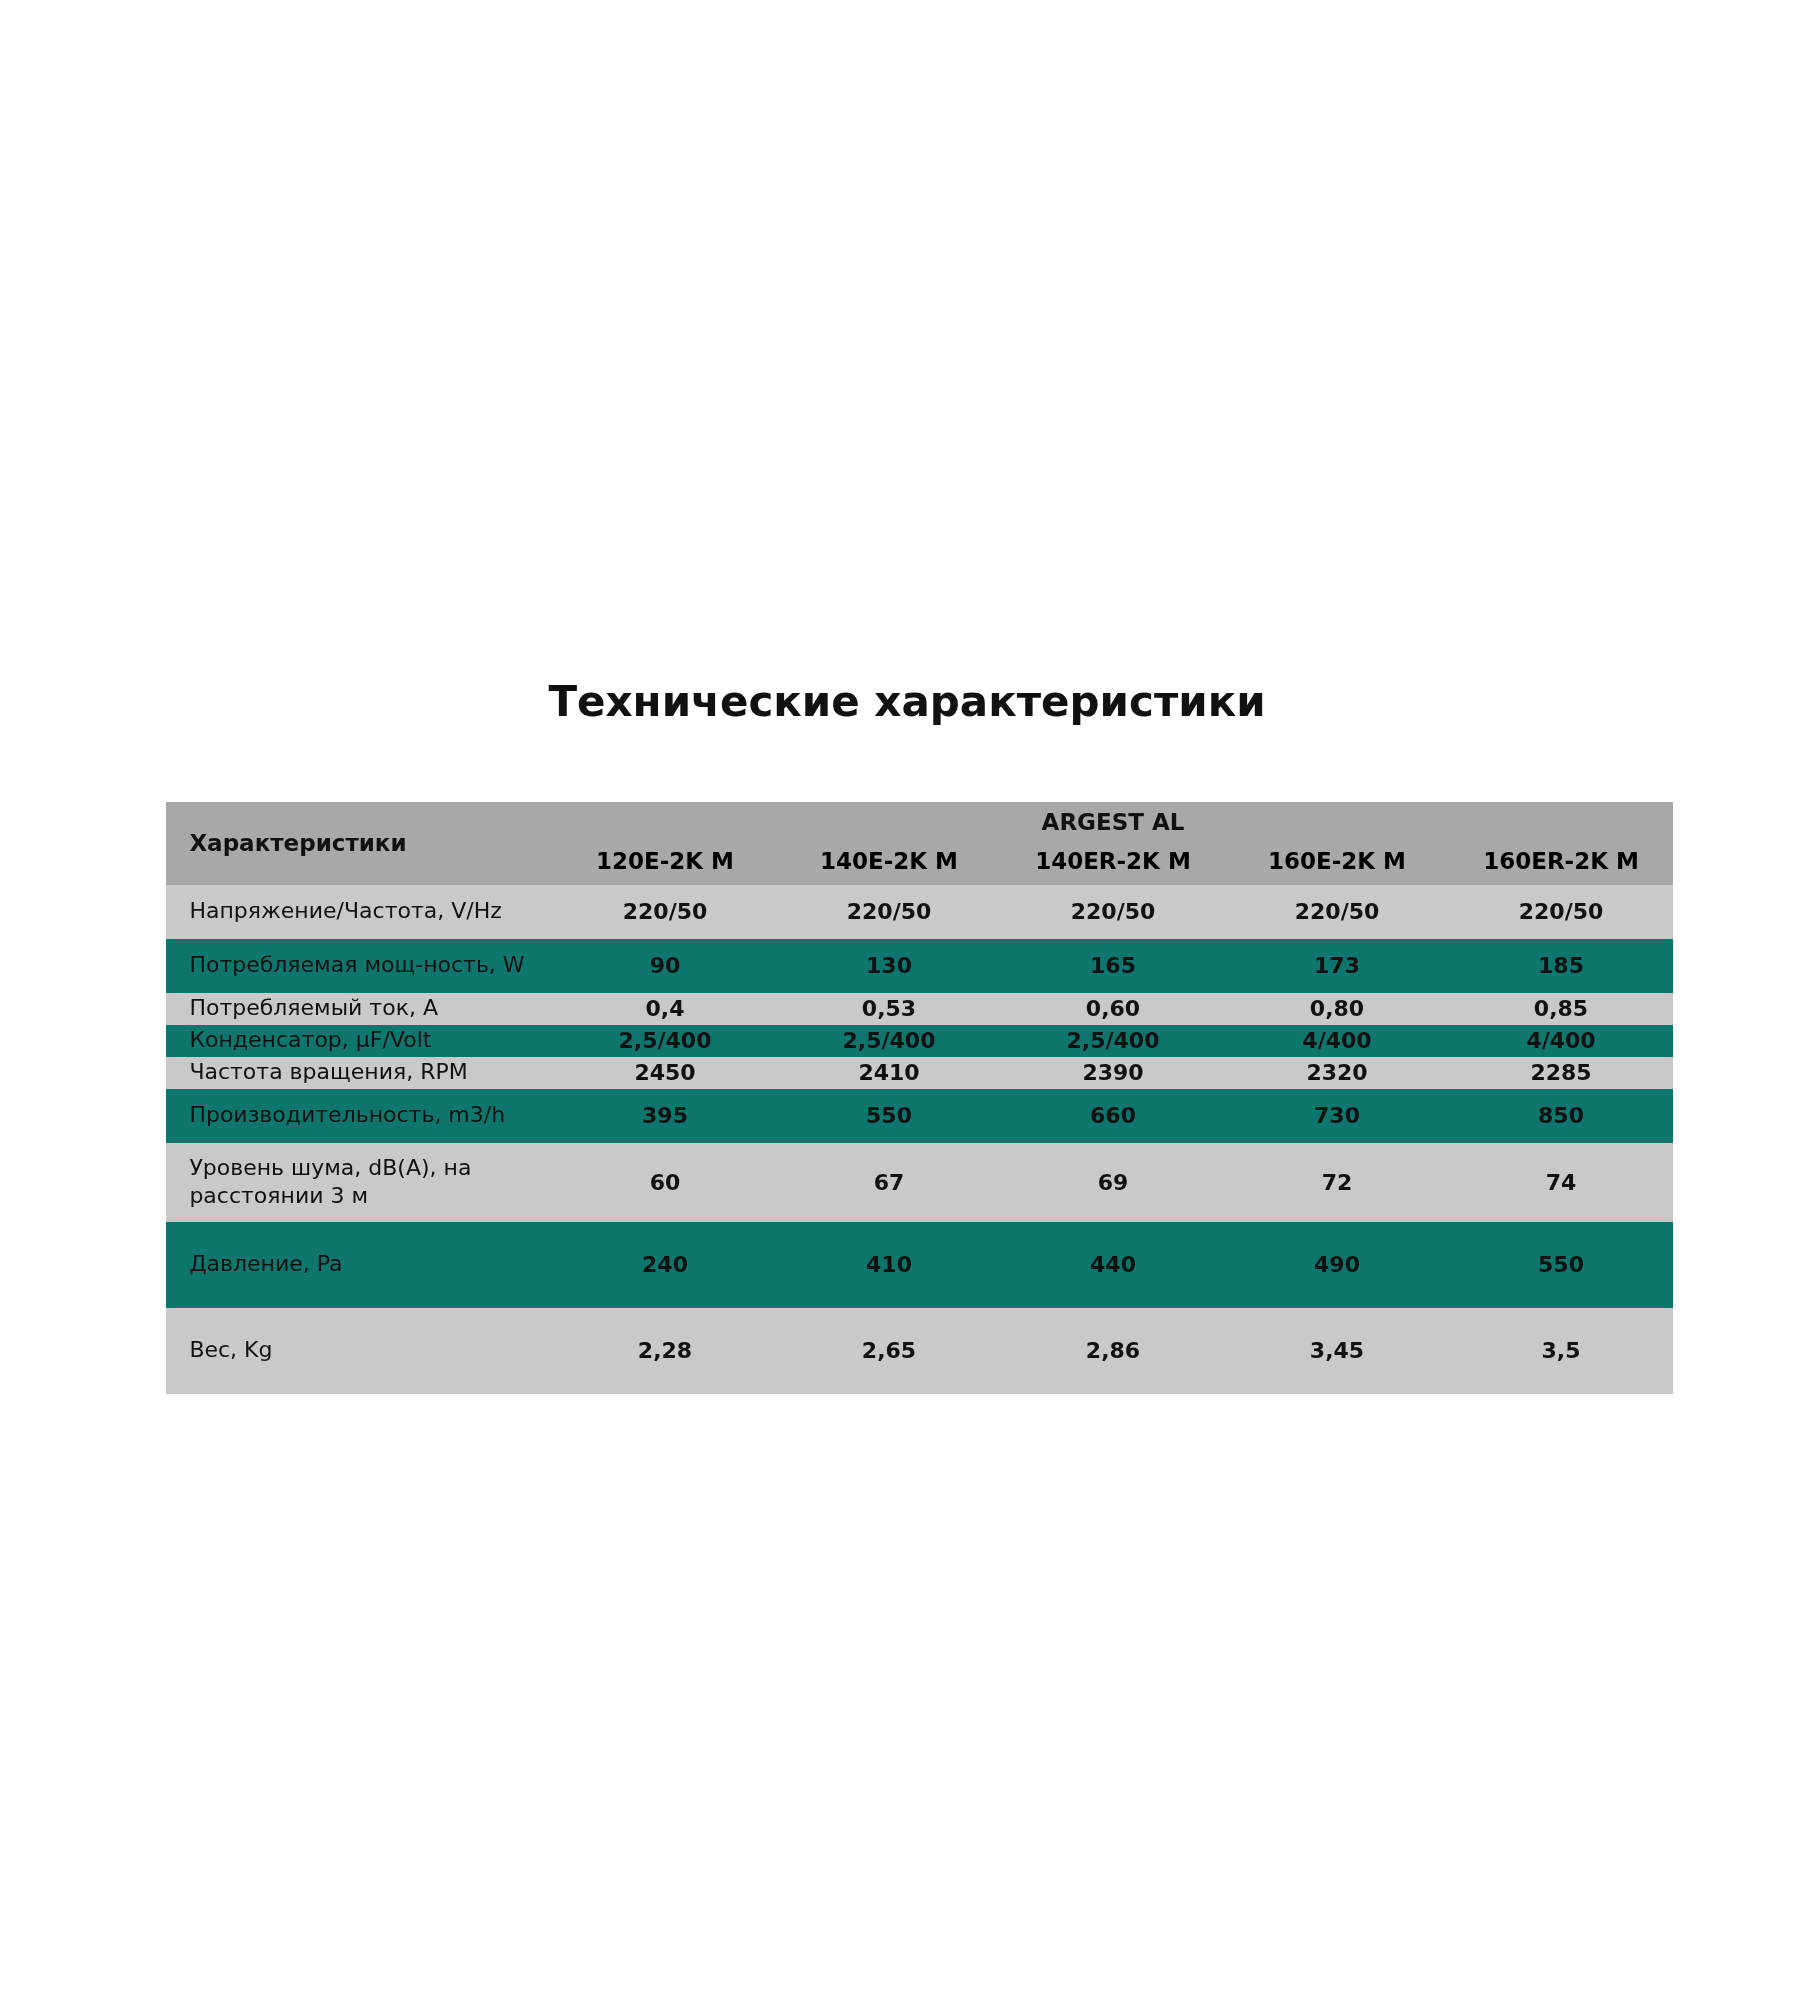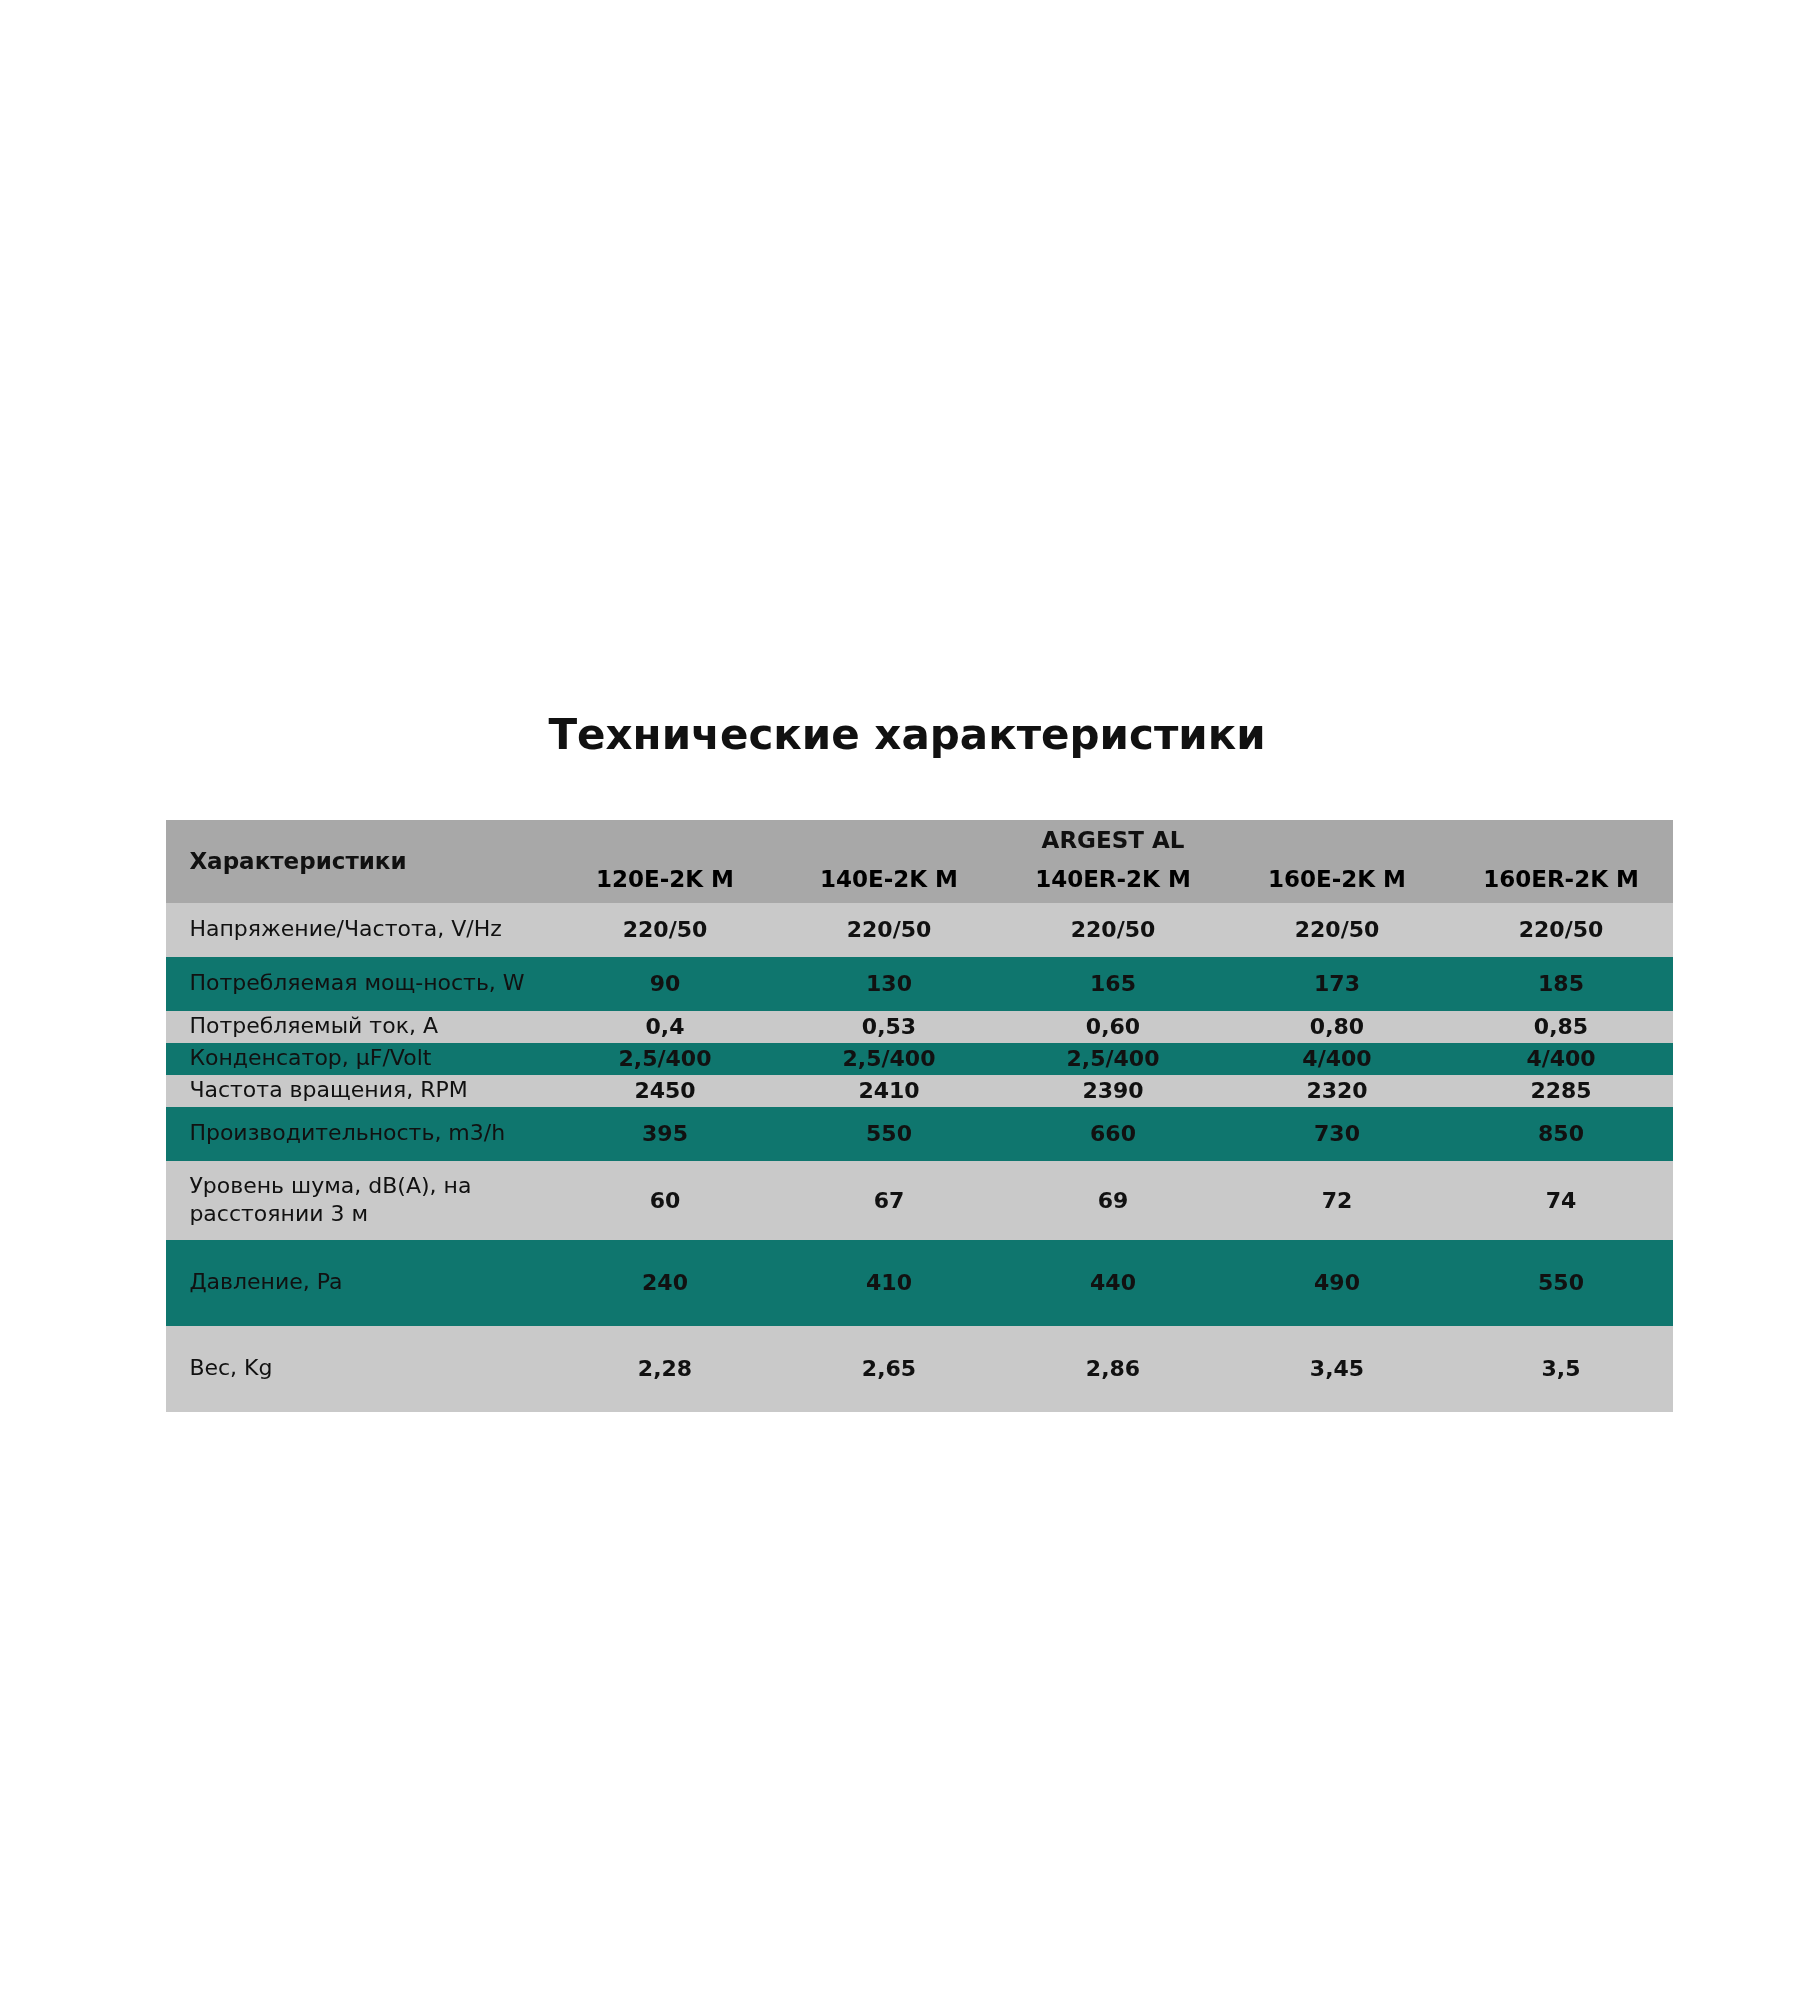--- a/index.html
+++ b/index.html
@@ -20,41 +20,40 @@
     position: absolute;
     left: 0;
     top: 0;
     width: 1814px;
     height: 2418px;
   }
 
   .doc-title {
     position: absolute;
     left: 0;
-    top: 710px;
+    top: 677px;
     width: 1814px;
     text-align: center;
     font-size: 42px;
     font-weight: bold;
     letter-spacing: 0px;
     color: #111111;
   }
 
   .table-wrap {
     position: absolute;
     left: 166px;
     top: 802px;
     width: 1507px;
   }
 
   table.spec {
     border-collapse: collapse;
     width: 1507px;
     table-layout: fixed;
-    margin-top: 18px;
   }
 
   table.spec td, table.spec th {
     padding: 0;
     margin: 0;
     vertical-align: middle;
   }
 
   
   col.c0 { width: 387px; }

